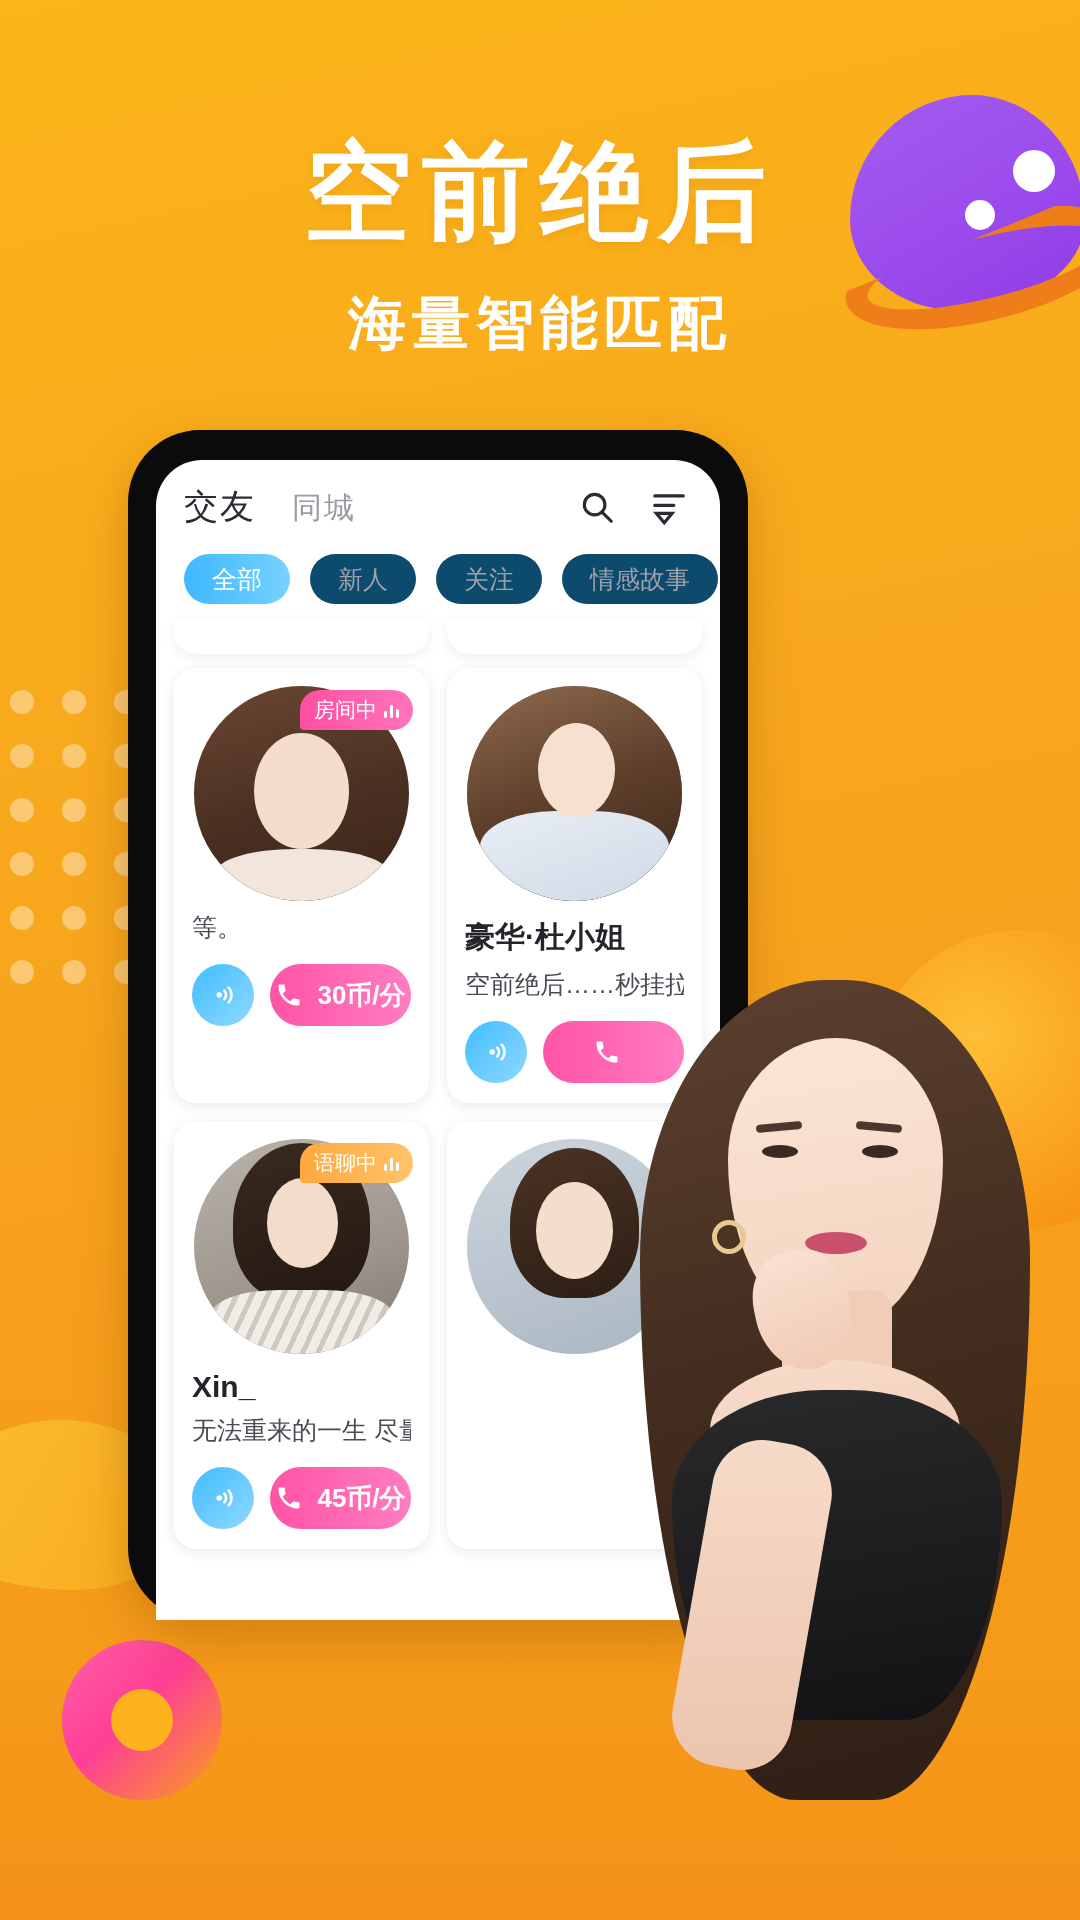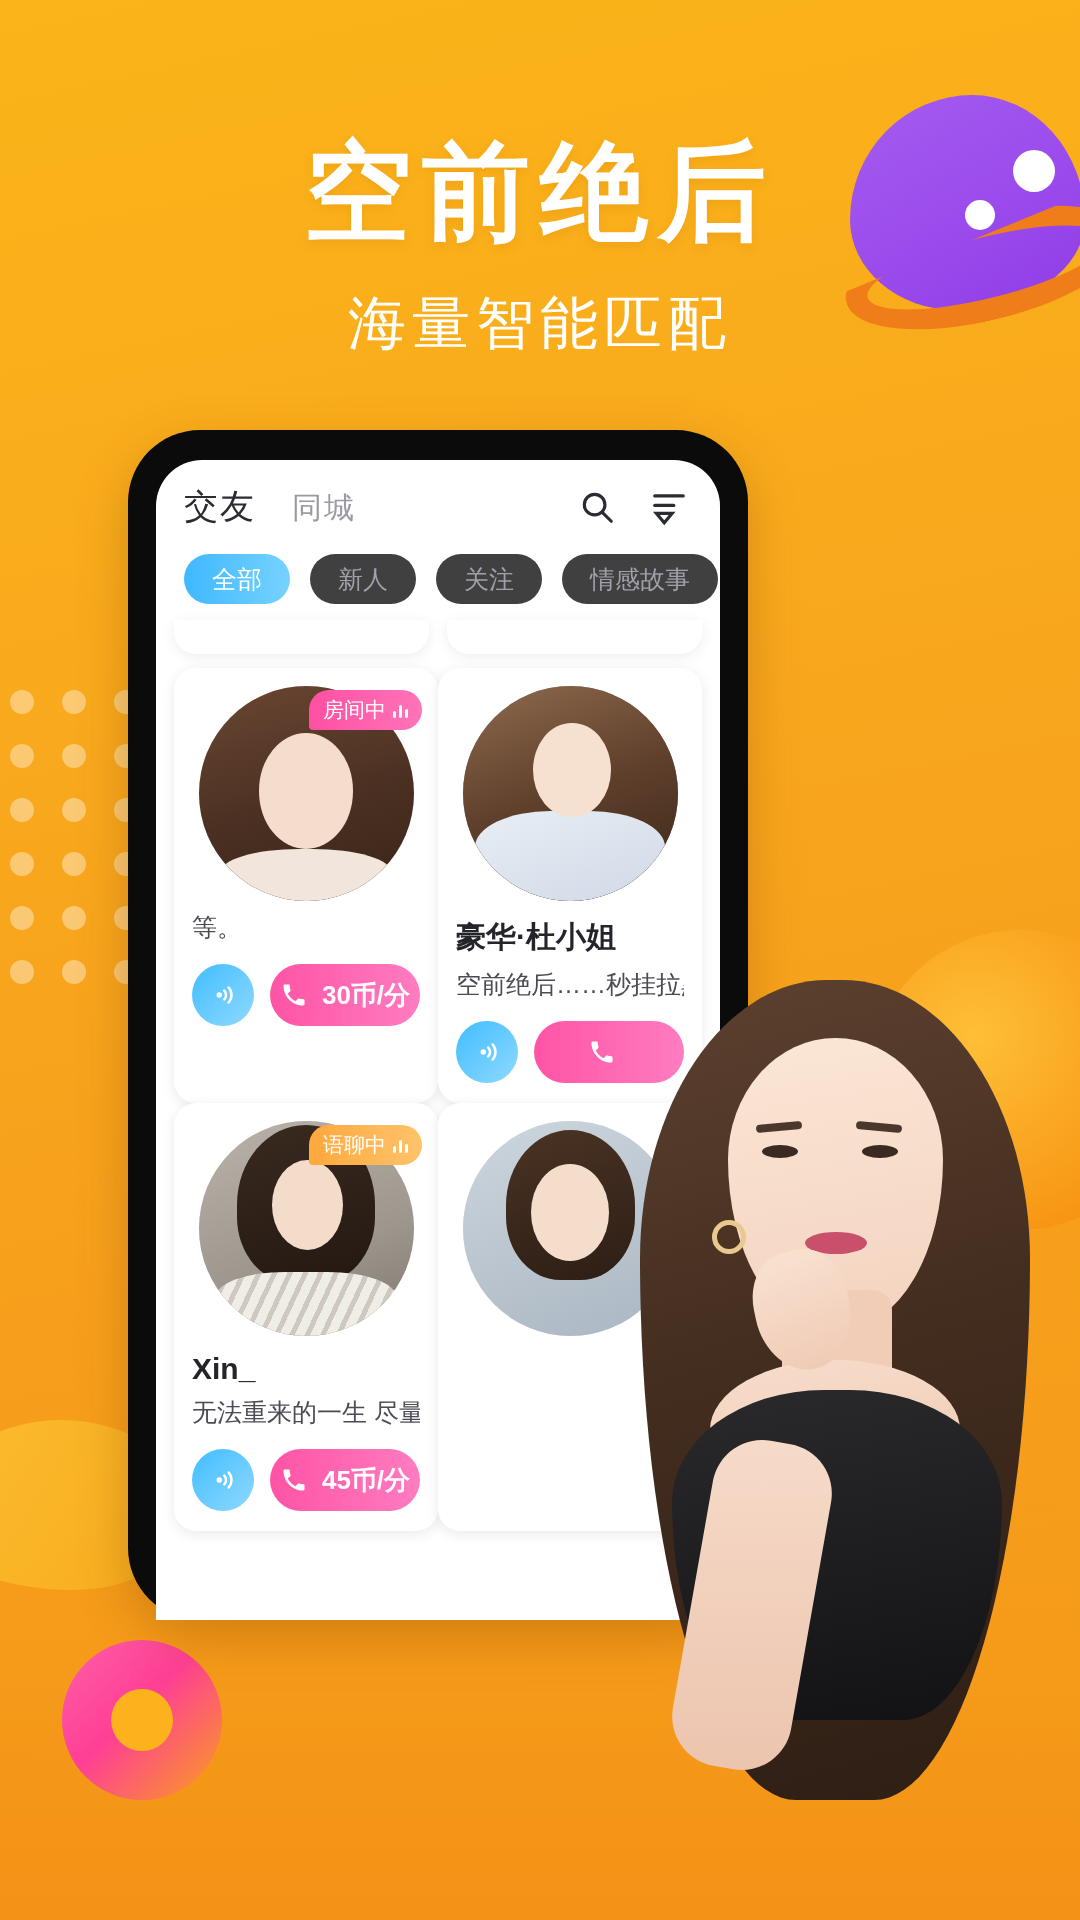--- a/index.html
+++ b/index.html
@@ -65,21 +65,21 @@
 
   
   .headline{
     position:absolute; left:0; right:0; top:138px; text-align:center;
     color:#fff; font-size:108px; font-weight:bold; letter-spacing:10px;
     text-shadow:0 4px 10px rgba(200,110,0,.18);
     line-height:1;
   }
   .subline{
     position:absolute; left:0; right:0; top:285px; text-align:center;
-    color:#fff; font-size:58px; font-weight:normal; letter-spacing:6px;
+    color:#fff; font-size:58px; font-weight:bold; letter-spacing:6px;
   }
 
   
   .phone{
     position:absolute; left:128px; top:430px; width:620px; height:1190px;
     background:#0b0b0b; border-radius:72px;
     box-shadow:0 18px 48px rgba(140,78,0,.35);
     padding:30px 28px 0 28px;
   }
   .screen{
@@ -94,32 +94,32 @@
   .tabs{ display:flex; align-items:baseline; gap:36px; flex:1; }
   .tab-main{ font-size:34px; font-weight:normal; color:#2b2b33; letter-spacing:2px; }
   .tab-sub{ font-size:30px; color:#9a9aa4; letter-spacing:2px; }
   .hdr-icons{ display:flex; align-items:center; gap:34px; padding-right:4px; }
   .ic{ width:38px;height:38px; display:block; }
 
   
   .chips{ display:flex; gap:20px; padding:14px 0 16px 28px; }
   .chip{
     flex:0 0 auto; height:50px; padding:0 28px; border-radius:25px;
-    background:#404040; color:#a0a0aa; font-size:25px;
+    background:#0c4a6e; color:#a0a0aa; font-size:25px;
     display:flex; align-items:center; justify-content:center; white-space:nowrap;
   }
   .chip.active{
     background:linear-gradient(90deg,#3fb8ff 0%,#76d2ff 100%);
     color:#fff;
     text-align:right;
   }
 
   
   .grid{
-    display:grid; grid-template-columns:1fr 1fr; 
+    display:grid; grid-template-columns:1fr 1fr; gap:18px;
     padding:0 18px; position:relative;
   }
   .card{
     background:#fff; border-radius:22px; box-shadow:0 3px 14px rgba(0,0,0,.09);
     padding:18px 18px 20px 18px; position:relative; overflow:hidden;
   }
   .avatar-wrap{ position:relative; display:flex; justify-content:center; }
   .avatar{
     width:215px;height:215px;border-radius:50%; overflow:hidden; position:relative;
     background:#e9e3df;

